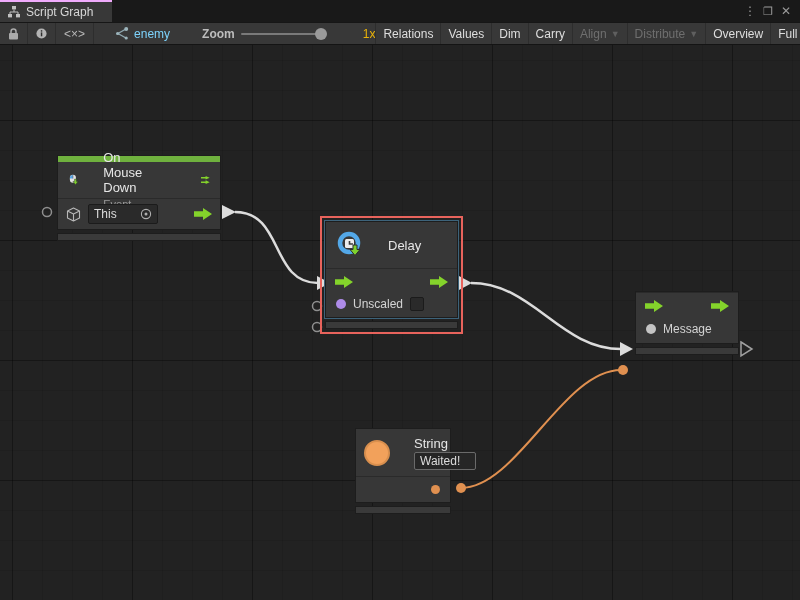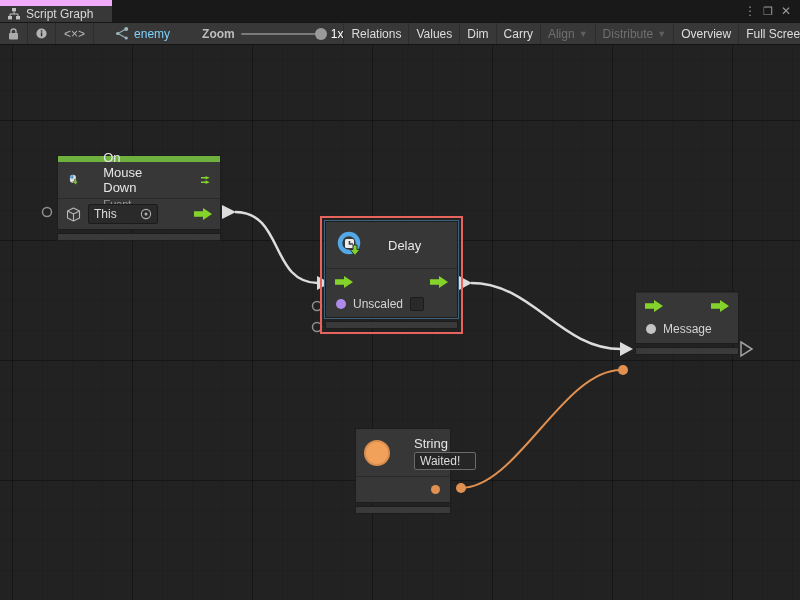--- a/index.html
+++ b/index.html
@@ -1,21 +1,21 @@
 <!DOCTYPE html>
 <html><head>
 <meta charset="utf-8">
 <style>
   * { margin:0; padding:0; box-sizing:border-box; }
   html,body { width:800px; height:600px; overflow:hidden; background:#191919;
     font-family:"Liberation Sans", sans-serif; -webkit-user-select:none; }
 
   
   .titlebar { height:22px; background:#191919; display:flex; align-items:stretch; }
-  .tab { width:112px; background:#383838; border-top:6px solid #f0abfc;
+  .tab { width:112px; background:#383838; border-top:2px solid #f0abfc;
     display:flex; align-items:center; gap:6px; padding:0 8px; color:#d8d8d8; font-size:12px; }
   .win-controls { margin-left:auto; display:flex; align-items:center; gap:2px; padding-right:6px; }
   .win-btn { color:#9a9a9a; font-size:12px; width:16px; text-align:center; line-height:20px; }
   .win-btn.sq { font-size:11px; }
 
   
   .toolbar { height:23px; background:#383838; border-top:1px solid #161616;
     border-bottom:1px solid #141414; display:flex; align-items:center;
     font-size:12px; color:#c8c8c8; }
   .tb-btn { height:100%; display:flex; align-items:center; padding:0 8px; border-right:1px solid #2d2d2d; }
@@ -109,21 +109,21 @@
       <circle cx="3.6" cy="6.5" r="1.6" fill="#9db5bc"></circle>
       <circle cx="12.2" cy="11" r="1.6" fill="#9db5bc"></circle>
     </svg>
     <span>enemy</span>
   </div>
   <div class="zoom-wrap">
     <span style="color:#bdbdbd;font-weight:bold;">Zoom</span>
     <div class="zoom-track">
       <div class="zoom-handle"></div>
     </div>
-    <span style="color:#ffffff;">1x</span>
+    <span style="color:#eab308;margin-left:32px;">1x</span>
   </div>
   <div class="tb-buttons">
     <div class="tb-text-btn">
         <span>Relations</span>
       </div>
     <div class="tb-text-btn">
         <span>Values</span>
       </div>
     <div class="tb-text-btn">
         <span>Dim</span>

